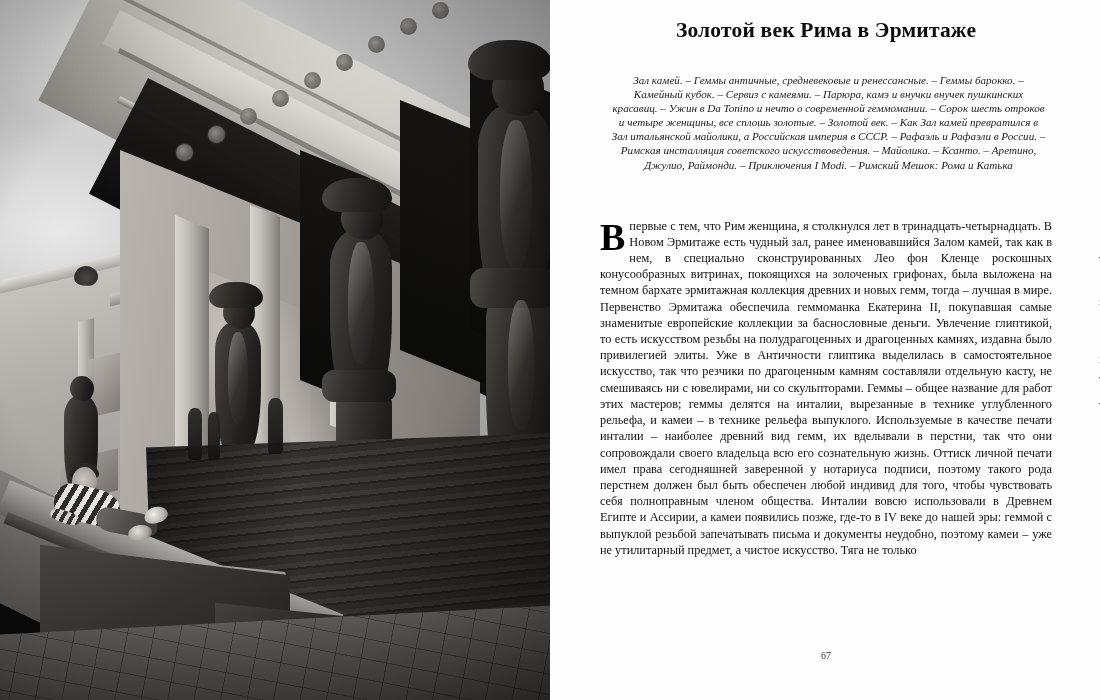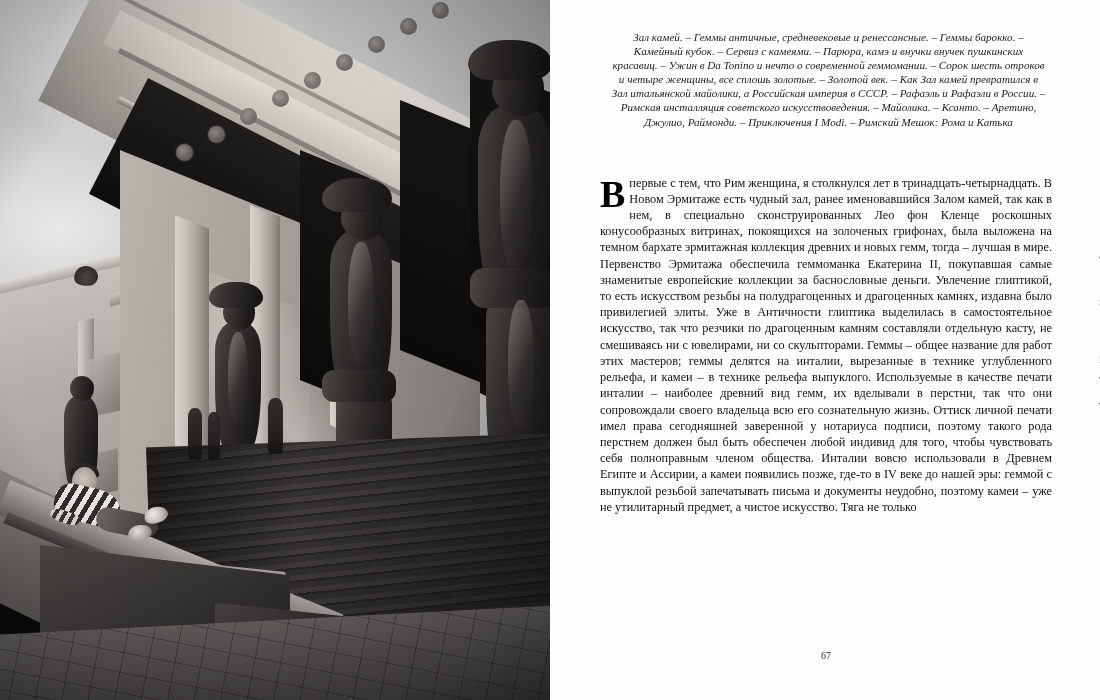--- a/index.html
+++ b/index.html
@@ -523,20 +523,21 @@
     <div class="ph" id="photo-vignette"></div>
   </div>
 
   <div id="text-page">
 
     <div id="credit-vertical">Эрмитажный дизайнбланк © Дмитрий Сироткин, 2021</div>
 
     <div id="text-col">
 
 
+      <h1 id="chapter-title">Золотой век Рима в Эрмитаже</h1>
 
       <div id="summary">Зал камей. – Геммы античные, средневековые и ренессансные. – Геммы барокко. – Камейный кубок. – Сервиз с камеями. – Парюра, камэ и внучки внучек пушкинских красавиц. – Ужин в Da Tonino и нечто о современной геммомании. – Сорок шесть отроков и четыре женщины, все сплошь золотые. – Золотой век. – Как Зал камей превратился в Зал итальянской майолики, а Российская империя в СССР. – Рафаэль и Рафаэли в России. – Римская инсталляция советского искусствоведения. – Майолика. – Ксанто. – Аретино, Джулио, Раймонди. – Приключения I Modi. – Римский Мешок: Рома и Катька</div>
 
       <div id="body">
         <p><span id="dropcap">В</span><span id="body-text-run">первые с тем, что Рим женщина, я столкнулся лет в тринадцать-четырнадцать. В Новом Эрмитаже есть чудный зал, ранее именовавшийся Залом камей, так как в нем, в специально сконструированных Лео фон Кленце роскошных конусообразных витринах, покоящихся на золоченых грифонах, была выложена на темном бархате эрмитажная коллекция древних и новых гемм, тогда – лучшая в мире. Первенство Эрмитажа обеспечила геммоманка Екатерина II, покупавшая самые знаменитые европейские коллекции за баснословные деньги. Увлечение глиптикой, то есть искусством резьбы на полудрагоценных и драгоценных камнях, издавна было привилегией элиты. Уже в Античности глиптика выделилась в самостоятельное искусство, так что резчики по драгоценным камням составляли отдельную касту, не смешиваясь ни с ювелирами, ни со скульпторами. Геммы – общее название для работ этих мастеров; геммы делятся на инталии, вырезанные в технике углубленного рельефа, и камеи – в технике рельефа выпуклого. Используемые в качестве печати инталии – наиболее древний вид гемм, их вделывали в перстни, так что они сопровождали своего владельца всю его сознательную жизнь. Оттиск личной печати имел права сегодняшней заверенной у нотариуса подписи, поэтому такого рода перстнем должен был быть обеспечен любой индивид для того, чтобы чувствовать себя полноправным членом общества. Инталии вовсю использовали в Древнем Египте и Ассирии, а камеи появились позже, где-то в IV веке до нашей эры: геммой с выпуклой резьбой запечатывать письма и документы неудобно, поэтому камеи – уже не утилитарный предмет, а чистое искусство. Тяга не только</span></p>
       </div>
 
       <div id="folio">67</div>
     </div>
   </div>

